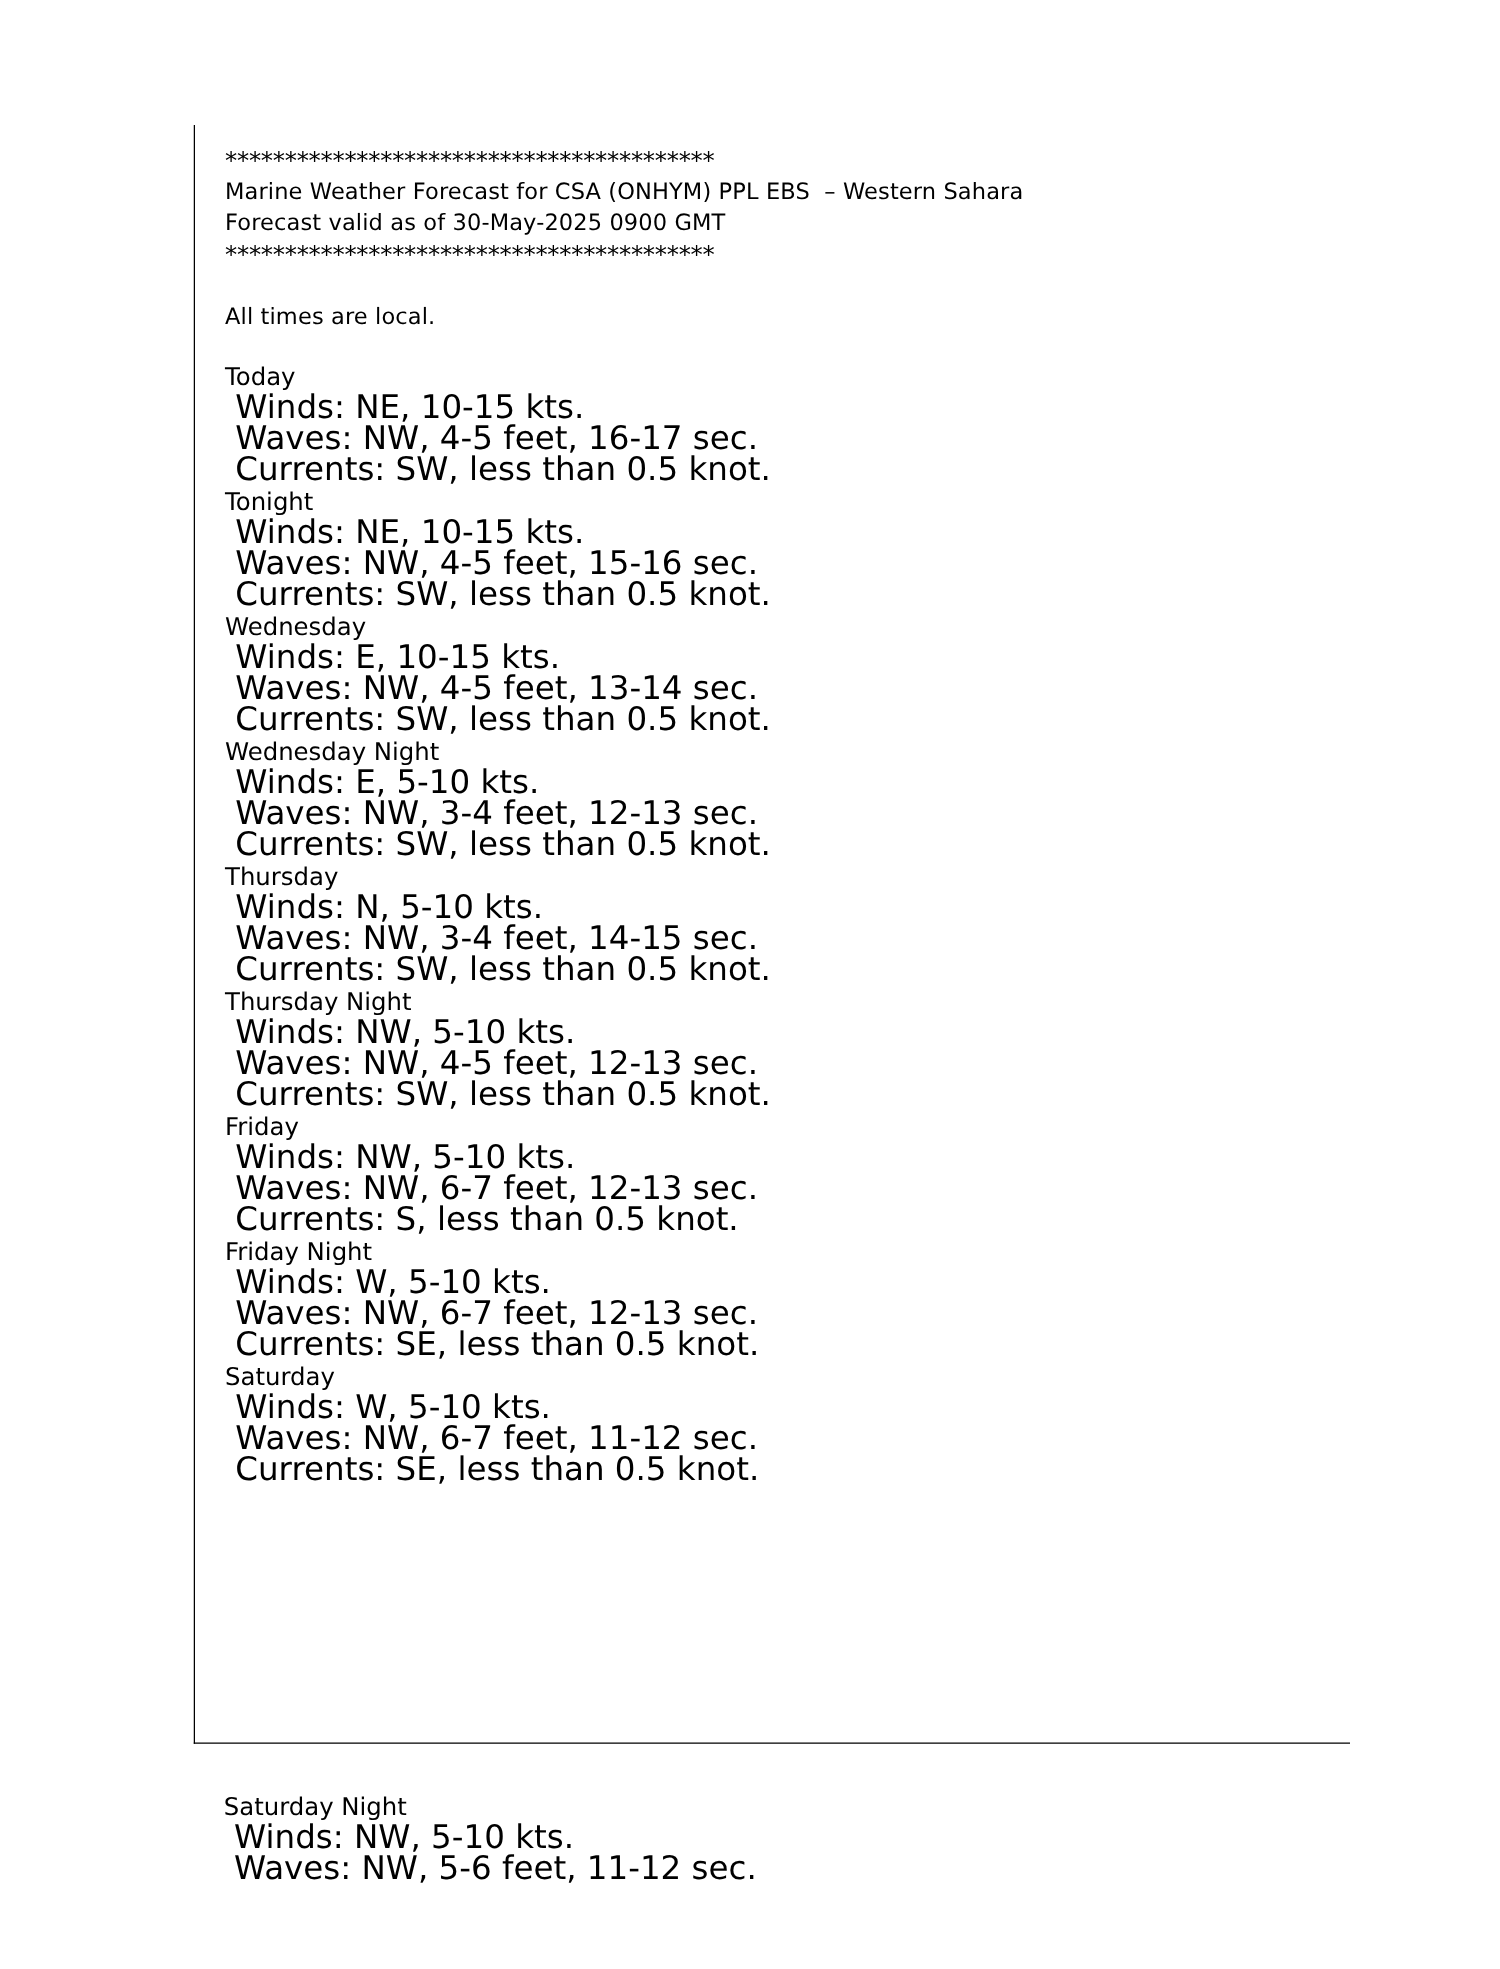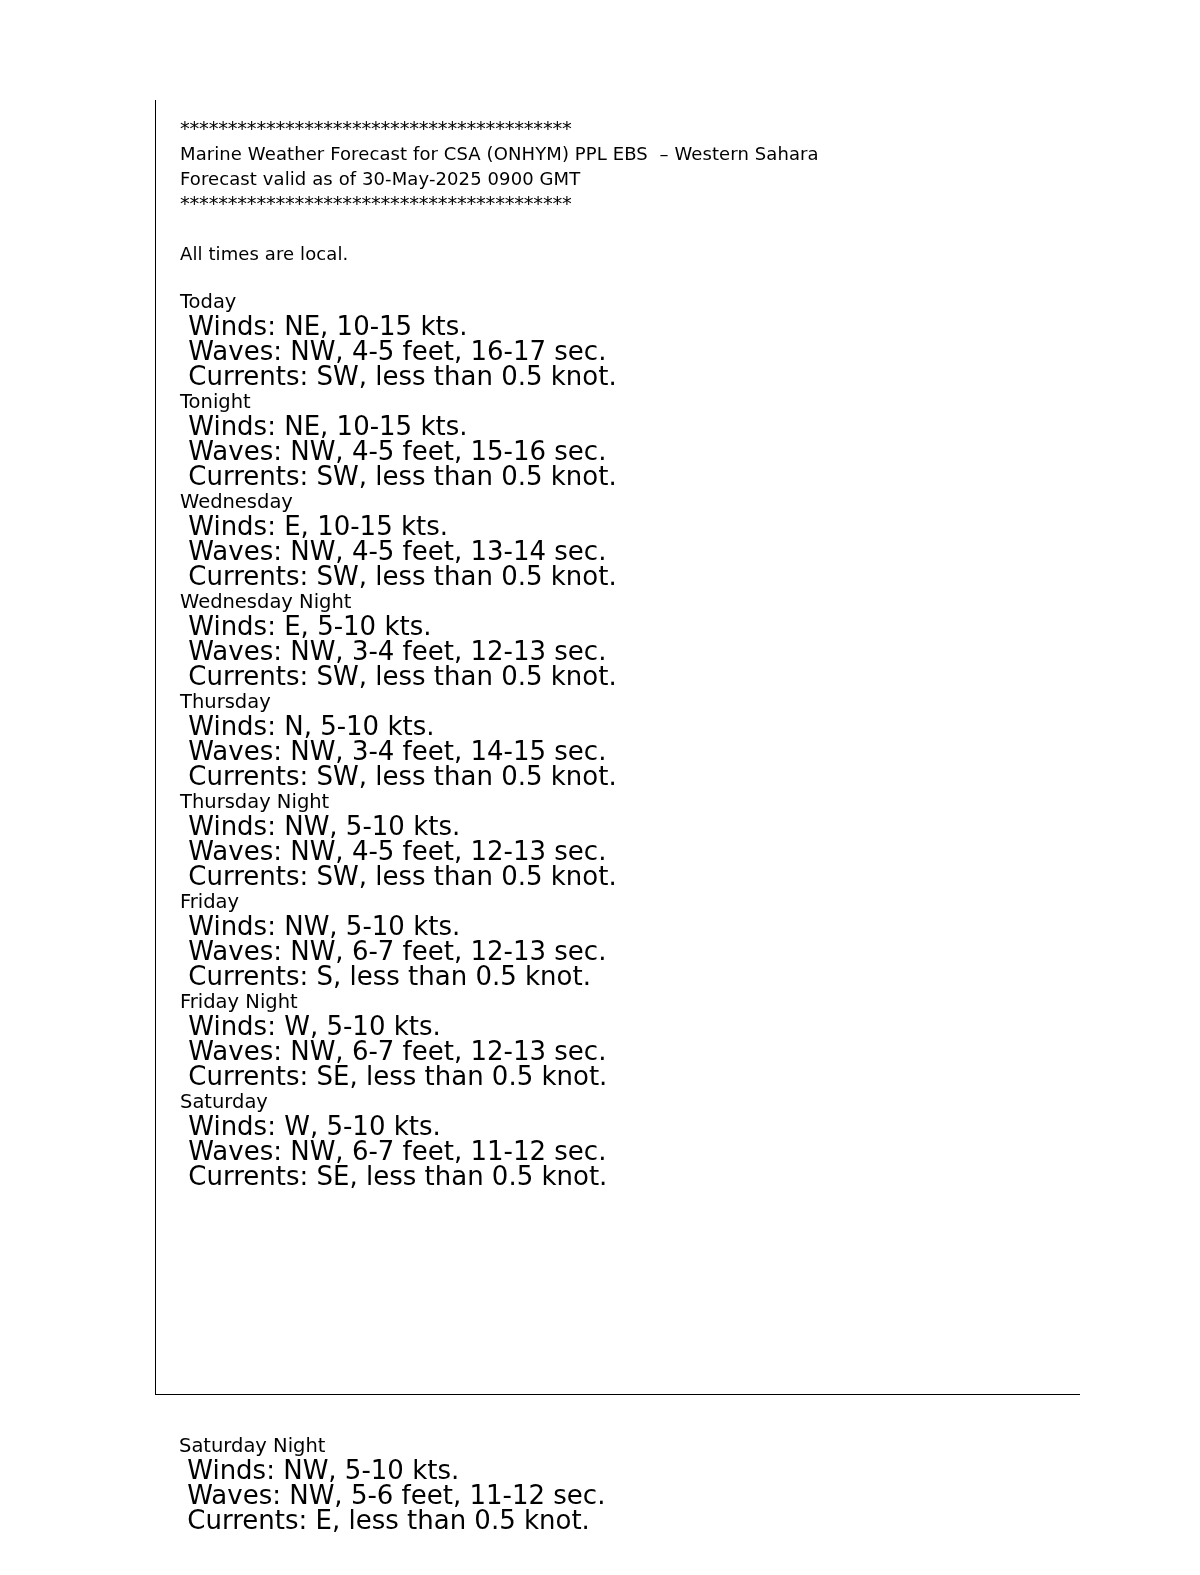--- a/index.html
+++ b/index.html
@@ -156,16 +156,15 @@
         <div class="detail"> Currents: SE, less than 0.5 knot.</div>
       </div>
 
     </div>
   </div>
 
   <div class="overflow-block">
     <div class="period-name">Saturday Night</div>
     <div class="detail"> Winds: NW, 5-10 kts.</div>
     <div class="detail"> Waves: NW, 5-6 feet, 11-12 sec.</div>
-    <div class="detail"> Currents: E, less than 0.5 knot.</div>
   </div>
 
 </div>
 
 </body></html>

